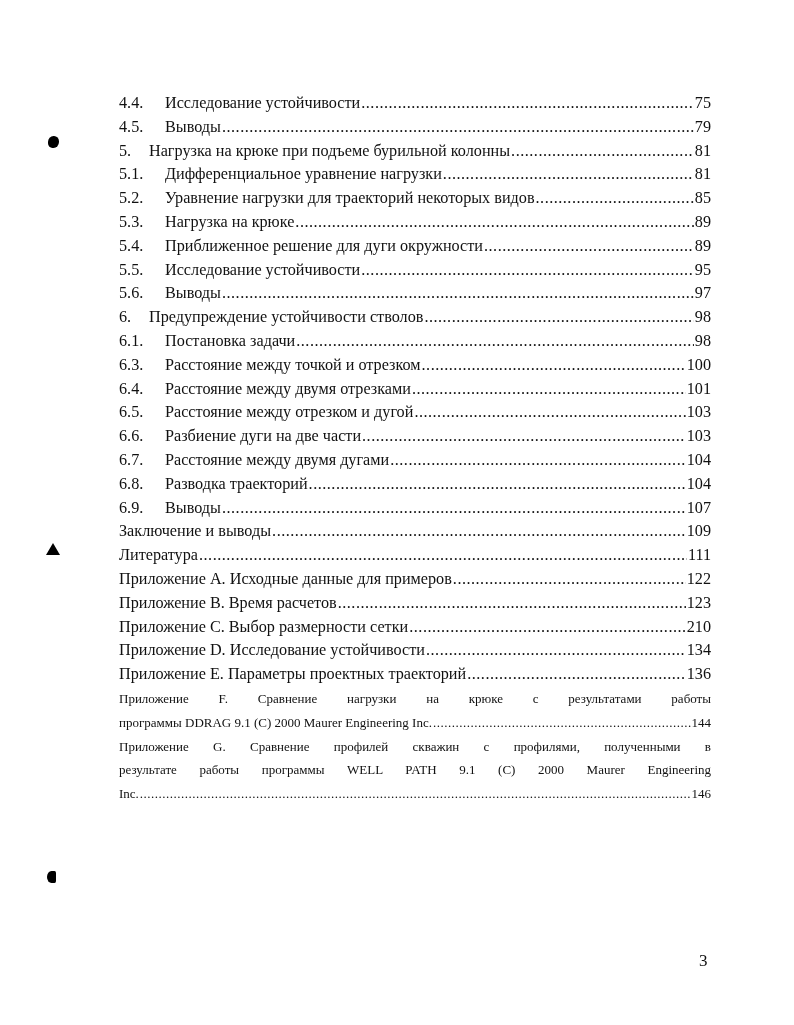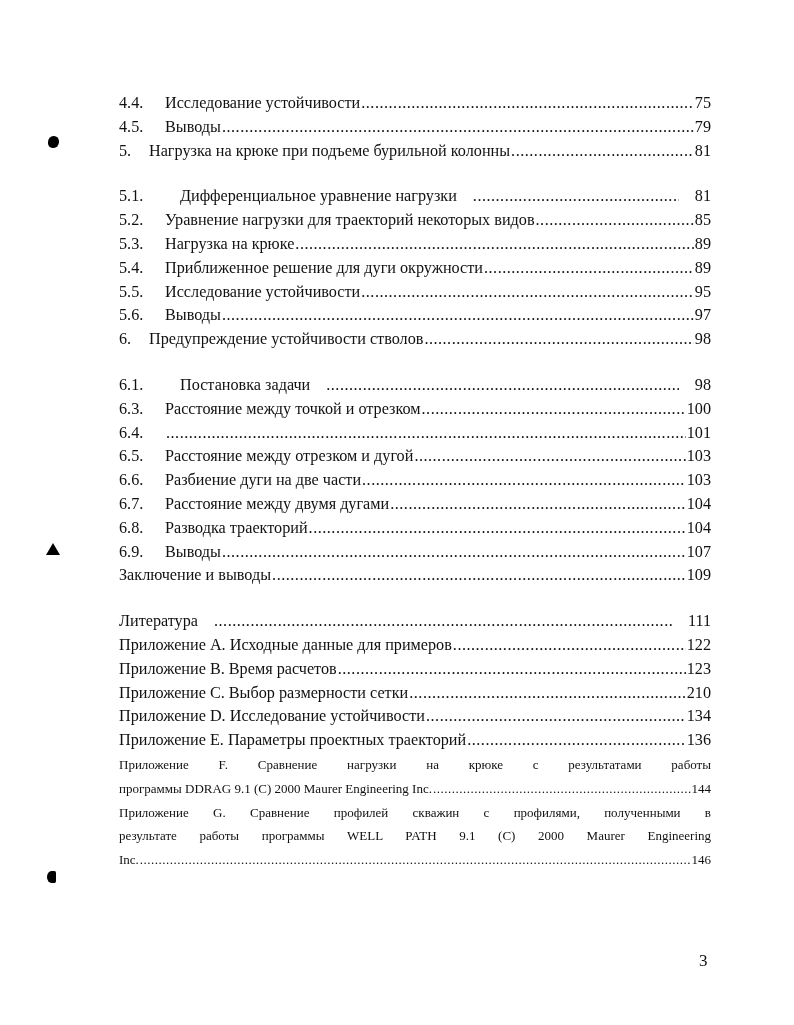--- a/index.html
+++ b/index.html
@@ -1,21 +1,21 @@
 <!DOCTYPE html>
 <html><head>
   <meta charset="utf-8">
   <style>
     html, body { margin: 0; padding: 0; background: #ffffff; }
     body { width: 794px; height: 1025px; position: relative; overflow: hidden;
            font-family: "Liberation Serif", "DejaVu Serif", serif; color: #111; }
     .page { position: absolute; left: 0; top: 0; width: 769px; height: 1025px; }
     .toc { position: absolute; left: 119px; top: 92px; width: 592px; }
     .row { display: flex; align-items: baseline; font-size: 16.2px; line-height: 23.8px; height: 23.8px; white-space: nowrap; }
-    .row.gap-before { margin-top: 22px; gap: 15px; }
+    .row.gap-before { margin-top: 0; }
     .num { display: inline-block; width: 46px; flex: none; }
     .row.chapter .num { width: 30px; }
     .row.chapter { padding-left: 0; }
     .title { flex: none; }
     .dots { flex: 1 1 auto; overflow: hidden; margin: 0 1px; letter-spacing: 0.5px; }
     .dots::before { content: "........................................................................................................................................................................................................................................"; }
     .page-num { flex: none; text-align: right; }
     .multi { font-size: 13px; line-height: 23.8px; text-align: justify; text-align-last: justify; }
     .multi .line { display: block; white-space: nowrap; text-align: justify; text-align-last: justify; height: 23.8px; }
     .multi .line-last { display: flex; align-items: baseline; white-space: nowrap; height: 23.8px; }
@@ -104,20 +104,21 @@
       <span class="page-num">98</span>
     </div>
     <div class="row">
       <span class="num">6.3.</span>
       <span class="title">Расстояние между точкой и отрезком</span>
       <span class="dots"></span>
       <span class="page-num">100</span>
     </div>
     <div class="row">
       <span class="num">6.4.</span>
+      <span class="title">Расстояние между двумя отрезками</span>
       <span class="dots"></span>
       <span class="page-num">101</span>
     </div>
     <div class="row">
       <span class="num">6.5.</span>
       <span class="title">Расстояние между отрезком и дугой</span>
       <span class="dots"></span>
       <span class="page-num">103</span>
     </div>
     <div class="row">

